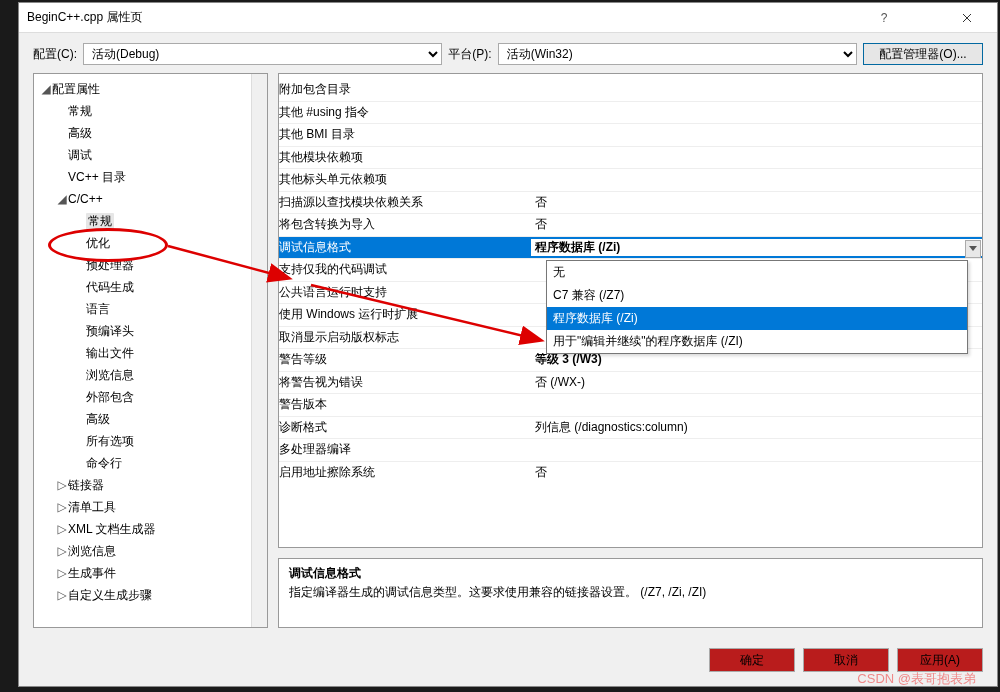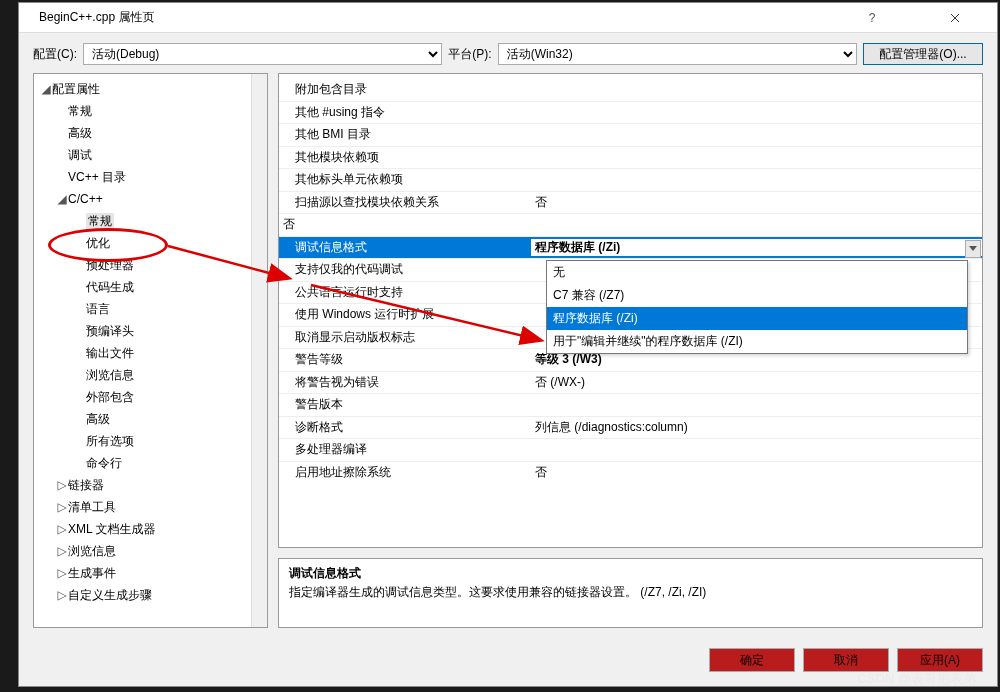--- a/index.html
+++ b/index.html
@@ -1,18 +1,18 @@
 <!DOCTYPE html>
 <html><head>
 <meta charset="utf-8">
 <style>
 * { box-sizing: border-box; font-family: "Microsoft YaHei", "Segoe UI", sans-serif; font-size: 12px; }
 body { margin: 0; padding: 0; background: #1a1a1a; width: 1000px; height: 692px; position: relative; overflow: hidden; }
 .dialog { position: absolute; left: 18px; top: 2px; width: 980px; height: 685px; background: #f0f0f0; border: 1px solid #888; display: flex; flex-direction: column; }
-.titlebar { height: 30px; display: flex; align-items: center; padding: 0 20px; background: #fff; border-bottom: 1px solid #ddd; gap: 39px; }
+.titlebar { height: 30px; display: flex; align-items: center; padding: 0 8px; background: #fff; border-bottom: 1px solid #ddd; gap: 39px; }
 .titlebar .title { flex: 1; font-size: 12px; }
 .titlebar .btn { width: 44px; height: 28px; display: flex; align-items: center; justify-content: center; color: #555; }
 .config-row { display: flex; align-items: center; gap: 6px; padding: 10px 14px 8px 14px; }
 .config-row label { white-space: nowrap; }
 .config-row select { flex: 1; height: 22px; border: 1px solid #aaa; background: #fff; padding: 0 4px; }
 .config-row .mgr-btn { height: 22px; width: 120px; border: 1px solid #0369a1; background: #e6e6e6; }
 .main-area { flex: 1; display: flex; gap: 10px; padding: 0 14px 10px 14px; min-height: 0; }
 .tree-panel { width: 235px; border: 1px solid #999; background: #fff; position: relative; display: flex; }
 .tree-inner { flex: 1; overflow: hidden; padding: 4px 0; }
 .tree-scrollbar { width: 16px; background: #f0f0f0; border-left: 1px solid #ddd; }
@@ -20,34 +20,34 @@
 .tree-item .arrow { width: 12px; display: inline-block; text-align: center; color: #555; }
 .tree-item.d0 { padding-left: 6px; }
 .tree-item.d1 { padding-left: 22px; }
 .tree-item.d2 { padding-left: 40px; }
 .tree-item.sel .label { background: #e6e6e6; border-radius: 1px; padding: 0 2px; }
 .right-col { flex: 1; display: flex; flex-direction: column; gap: 10px; min-width: 0; }
 .grid-panel { flex: 1; border: 1px solid #999; background: #fff; display: flex; flex-direction: column; position: relative; min-height: 0; }
 .grid-body { flex: 1; overflow: hidden; position: relative; }
 .grid-row { display: flex; height: 22.5px; align-items: center; border-top: 1px solid #eee; }
 .grid-row:first-child { border-top: none; margin-top: 4px; }
-.grid-row .k { width: 252px; padding-left: 16px; }
+.grid-row .k { width: 252px; }
 .grid-row .v { flex: 1; padding-left: 4px; }
 .grid-row.selected { background: #0078d7; color: #fff; }
 .grid-row.selected .v { background: #fff; color: #000; font-weight: bold; position: relative; }
 .grid-row.selected .v .dd-arrow { position: absolute; right: 1px; top: 1px; width: 16px; height: 18px; border: 1px solid #aaa; background: #e8e8e8; display: flex; align-items: center; justify-content: center; }
 .bold { font-weight: bold; }
 .dropdown { position: absolute; left: 267px; top: 186px; width: 422px; border: 1px solid #777; background: #fff; z-index: 10; box-shadow: 2px 2px 3px rgba(0,0,0,0.15); }
 .dropdown .opt { height: 23px; display: flex; align-items: center; padding-left: 6px; }
 .dropdown .opt.sel { background: #0078d7; color: #fff; }
 .desc-panel { border: 1px solid #999; background: #fff; padding: 6px 10px; height: 70px; }
 .desc-panel .dt { font-weight: bold; margin-bottom: 2px; }
 .bottom-row { display: flex; justify-content: flex-end; gap: 8px; padding: 10px 14px 14px 14px; background: #f0f0f0; }
 .bottom-row button { width: 86px; height: 24px; border: 1px solid #aaa; background: #b91c1c; }
-.watermark { position: absolute; right: 24px; bottom: 4px; color: #e5e5e5; font-size: 13px; opacity: 0.6; pointer-events: none; }
+.watermark { position: absolute; right: 24px; bottom: 4px; color: #ef4444; font-size: 13px; opacity: 0.6; pointer-events: none; }
 .annot-ellipse { position: absolute; left: 48px; top: 228px; width: 120px; height: 34px; border: 3px solid #d00; border-radius: 50%; pointer-events: none; z-index: 50; }
 svg.annot-arrow { position: absolute; left: 0; top: 0; width: 1000px; height: 692px; pointer-events: none; z-index: 50; }
 </style>
 </head>
 <body>
 
 <div class="dialog">
   <div class="titlebar">
     <span class="title">BeginC++.cpp 属性页</span>
     <div class="btn">?</div>
@@ -190,20 +190,21 @@
             </div>
             <div class="grid-row">
               <div class="k">其他标头单元依赖项</div>
               <div class="v"></div>
             </div>
             <div class="grid-row">
               <div class="k">扫描源以查找模块依赖关系</div>
               <div class="v">否</div>
             </div>
             <div class="grid-row">
+              <div class="k">将包含转换为导入</div>
               <div class="v">否</div>
             </div>
             <div class="grid-row selected">
               <div class="k">调试信息格式</div>
               <div class="v bold">程序数据库 (/Zi)<span class="dd-arrow">
                   <svg width="8" height="5" viewBox="0 0 8 5">
                     <path d="M0,0 L8,0 L4,5 Z" fill="#555"></path>
                   </svg>
                 </span></div>
             </div>

